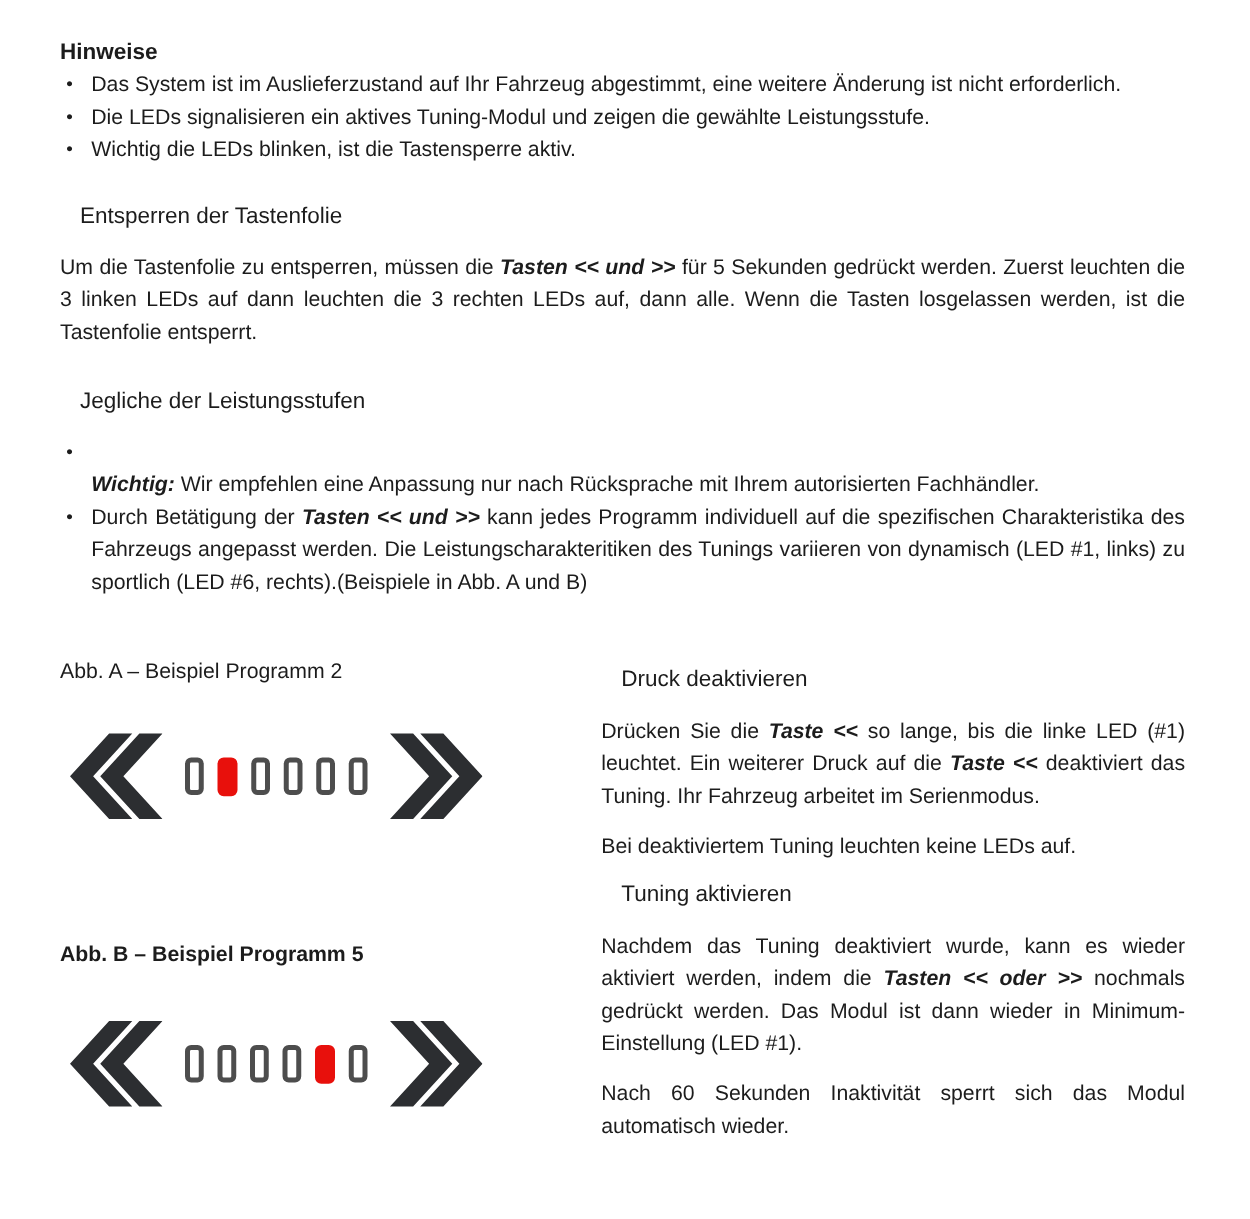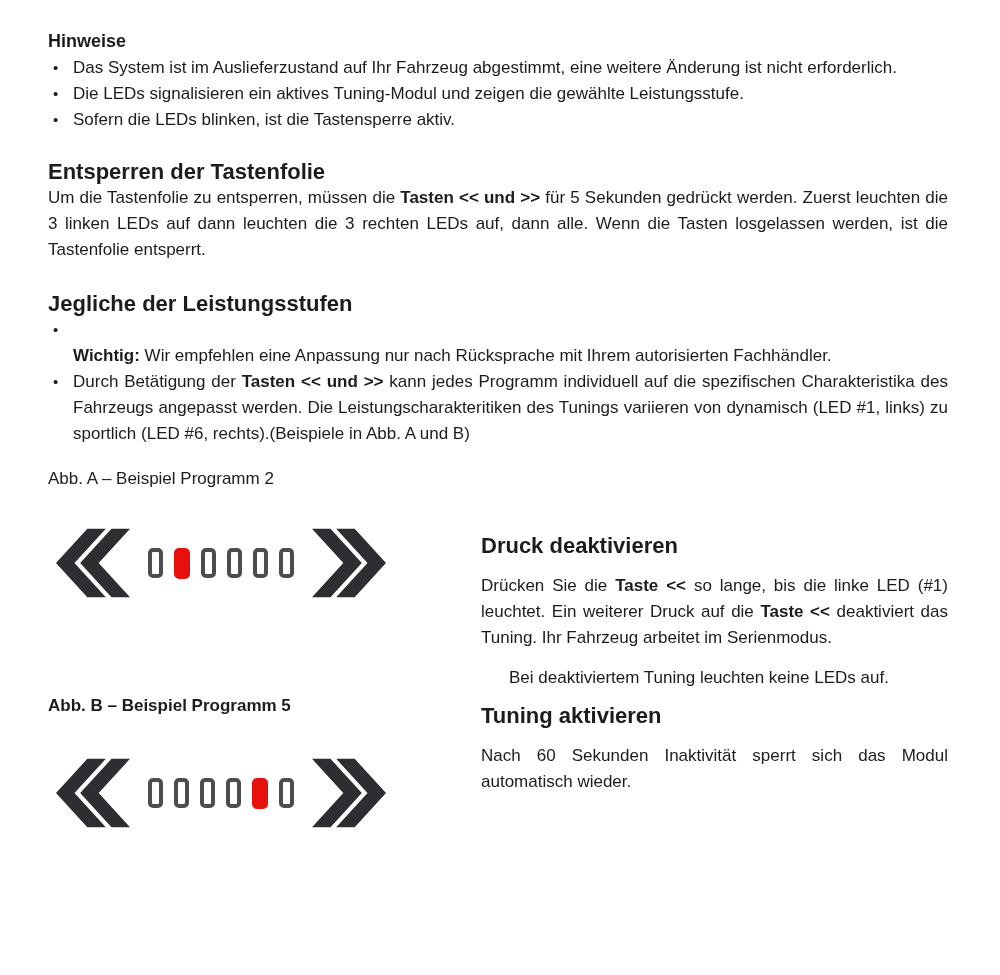--- a/index.html
+++ b/index.html
@@ -22,24 +22,24 @@
     height: 975px;
     padding: 29px 52px 13px 48px;
   }
   .h1 {
     font-size: 18px;
     font-weight: bold;
     line-height: 24px;
     margin: 0 0 2px 0;
   }
   .h2 {
-    font-size: 22px;
-    font-weight: bold;
+    font-size: 18px;
+    font-weight: normal;
     line-height: 26px;
-    margin: 0;
+    margin: 16px;
   }
   .h2.entsperren { margin-top: 26px; }
   .h2.anpassung  { margin-top: 28px; }
   p { margin: 0; }
   .just { text-align: justify; }
   .p-intro { margin-top: 17px; }
   ul.bullets {
     list-style: none;
     margin: 0;
     padding: 0;
@@ -50,21 +50,21 @@
     margin: 0;
   }
   ul.bullets li .bullet {
     position: absolute;
     left: 5px;
     top: 0;
     font-size: 15px;
   }
   li.mt11 { margin-top: 11px; }
   li.mt6  { margin-top: 6px; }
-  b, strong { font-weight: bold; }
+  b, strong { font-weight: bold; font-style: italic; }
 
   
   .figrow {
     display: flex;
     margin-top: 17px;
     align-items: center;
   }
   .col-left  { width: 433px; flex: 0 0 433px; }
   .col-right { width: 467px; flex: 0 0 467px; }
 
@@ -104,21 +104,21 @@
   .led.active {
     border-color: var(--led-active, #e8100c);
     background: var(--led-active, #e8100c);
     width: 16px;
     height: 31px;
   }
 
   
   .rh { margin-top: 34px; }      
   .rp1 { margin-top: 14px; }
-  .rp2 { margin-top: 14px; margin-left: 28px; }
+  .rp2 { margin-top: 14px; }
   .rh2 { margin-top: 12px; }     
   .rp3 { margin-top: 0; }
   .rp4 { margin-top: 14px; }
 </style>
 </head>
 <body>
 
 <div class="page">
 
   <h1 class="h1">Hinweise</h1>
@@ -126,21 +126,21 @@
     <li class="just">
       <span class="bullet">•</span>
       <span>Das System ist im Auslieferzustand auf Ihr Fahrzeug abgestimmt, eine weitere Änderung ist nicht erforderlich.</span>
     </li>
     <li>
       <span class="bullet">•</span>
       <span>Die LEDs signalisieren ein aktives Tuning-Modul und zeigen die gewählte Leistungsstufe.</span>
     </li>
     <li>
       <span class="bullet">•</span>
-      <span>Sofern die LEDs blinken, ist die Tastensperre aktiv.</span>
+      <span>Wichtig die LEDs blinken, ist die Tastensperre aktiv.</span>
     </li>
   </ul>
 
   <h2 class="h2 entsperren">Entsperren der Tastenfolie</h2>
   <p class="just">
     <span>Um die Tastenfolie zu entsperren, müssen die </span><strong>Tasten &lt;&lt; und &gt;&gt;</strong><span> für 5 Sekunden gedrückt werden. Zuerst leuchten die 3 linken LEDs auf dann leuchten die 3 rechten LEDs auf, dann alle. Wenn die Tasten losgelassen werden, ist die Tastenfolie entsperrt.</span>
   </p>
 
   <h2 class="h2 anpassung">Jegliche der Leistungsstufen</h2>
   <ul class="bullets">
@@ -202,19 +202,22 @@
     <div class="col-right">
       <h2 class="h2 rh">Druck deaktivieren</h2>
       <p class="just rp1">
         <span>Drücken Sie die </span><strong>Taste &lt;&lt;</strong><span> so lange, bis die linke LED (#1) leuchtet. Ein weiterer Druck auf die </span><strong>Taste &lt;&lt;</strong><span> deaktiviert das Tuning. Ihr Fahrzeug arbeitet im Serienmodus.</span>
       </p>
       <p class="rp2">
         <span>Bei deaktiviertem Tuning leuchten keine LEDs auf.</span>
       </p>
 
       <h2 class="h2 rh2">Tuning aktivieren</h2>
+      <p class="just rp3">
+        <span>Nachdem das Tuning deaktiviert wurde, kann es wieder aktiviert werden, indem die </span><strong>Tasten &lt;&lt; oder &gt;&gt;</strong><span> nochmals gedrückt werden. Das Modul ist dann wieder in Minimum-Einstellung (LED #1).</span>
+      </p>
       <p class="just rp4">
         <span>Nach 60 Sekunden Inaktivität sperrt sich das Modul automatisch wieder.</span>
       </p>
     </div>
 
   </div>
 </div>
 
 </body></html>

